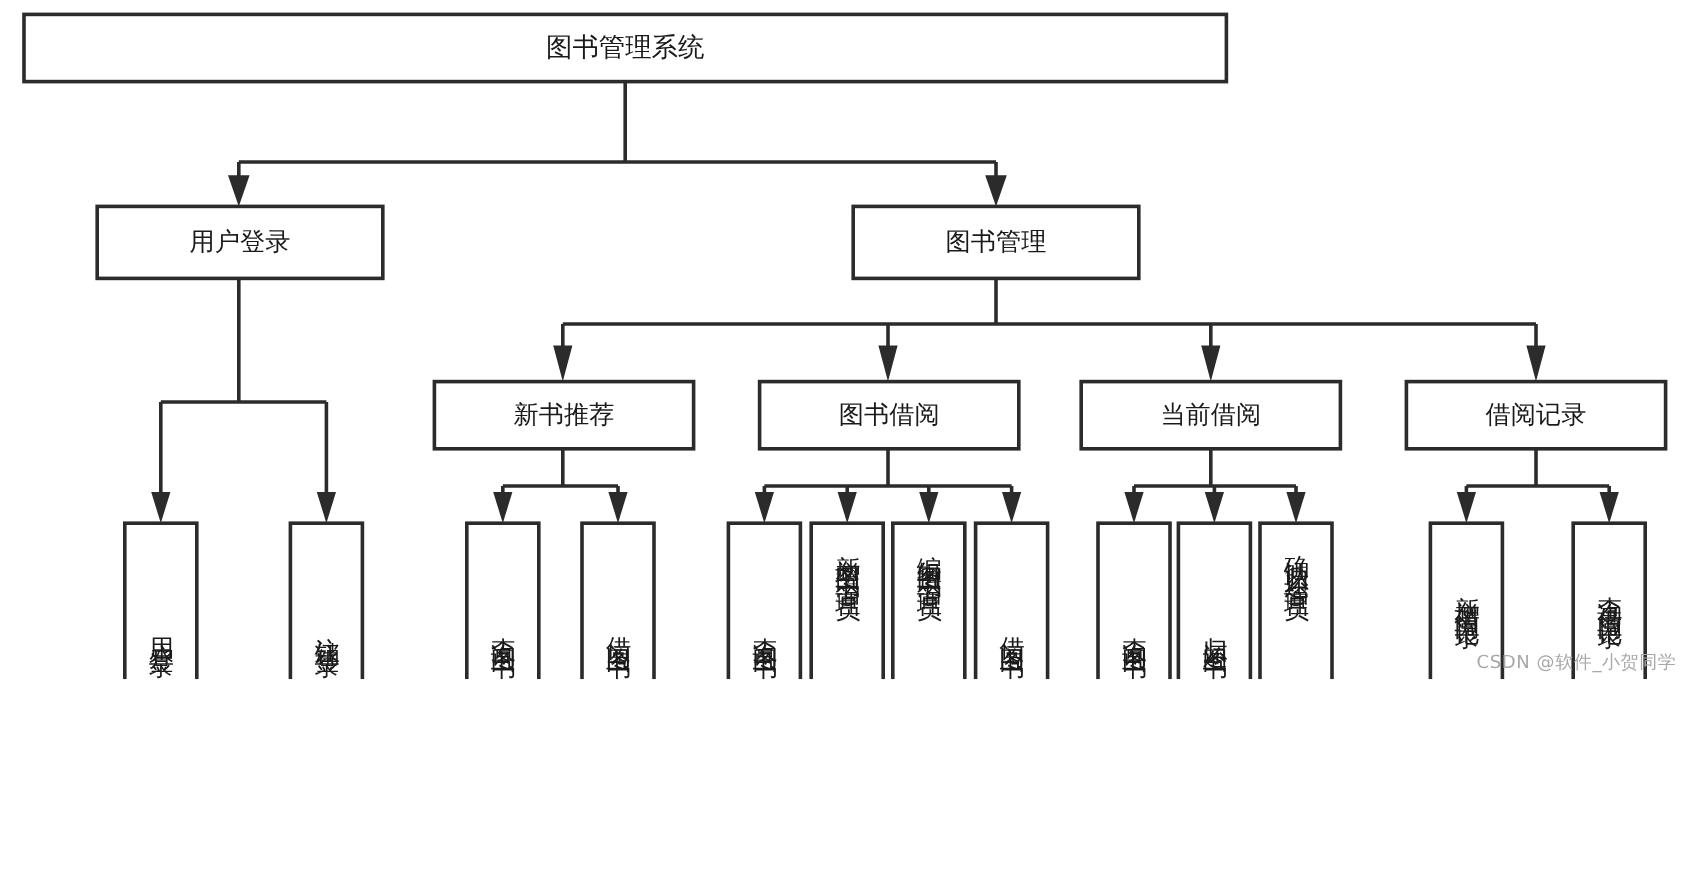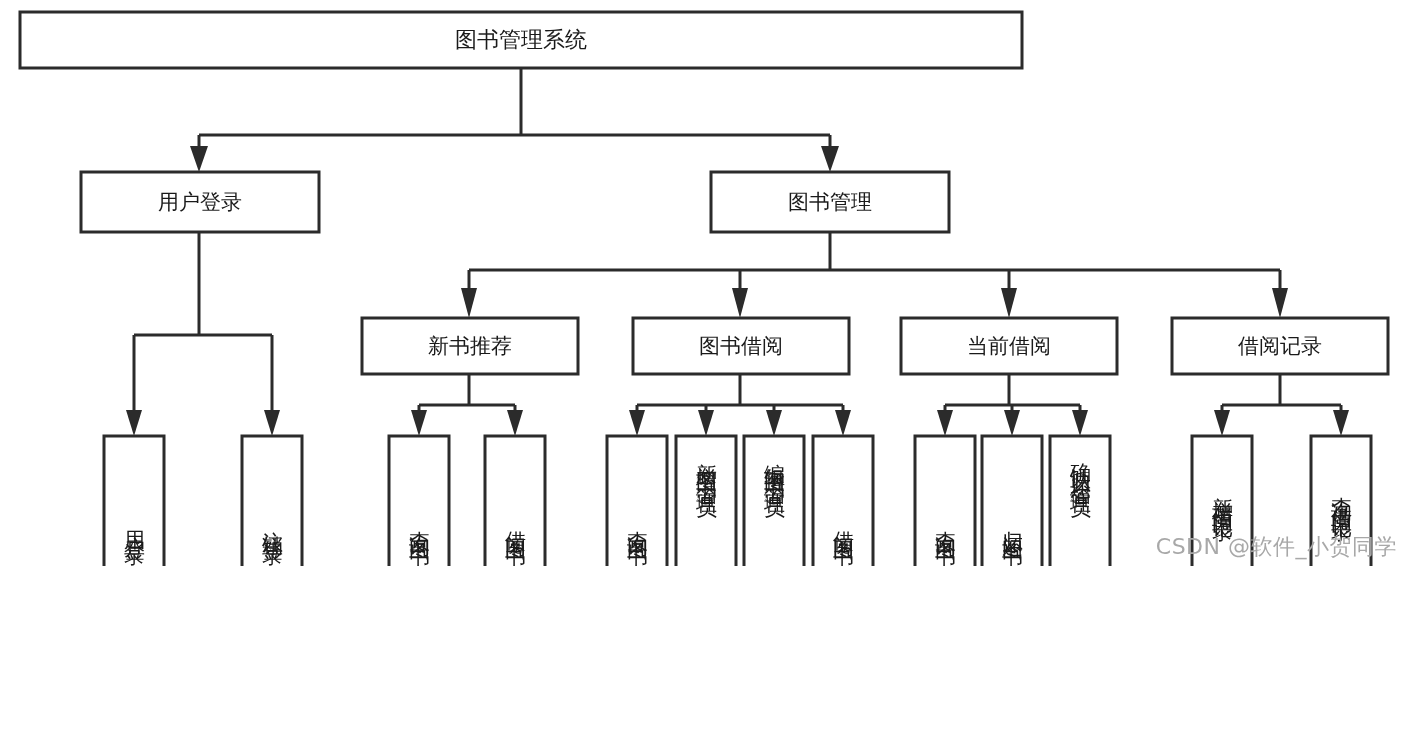--- a/index.html
+++ b/index.html
@@ -70,21 +70,21 @@
     line-height: 1;
     letter-spacing: 5px;
     color: #1a1a1a;
     white-space: nowrap;
   }
   .watermark {
     position: absolute;
     right: 8px;
     bottom: 4px;
     font-family: "DejaVu Sans", "Liberation Sans", sans-serif;
-    font-size: 22px;
+    font-size: 15px;
     color: #a8a8a8;
     white-space: nowrap;
     letter-spacing: 0.5px;
   }
 </style>
 </head>
 <body>
 
 <div id="diagram-root">
 

